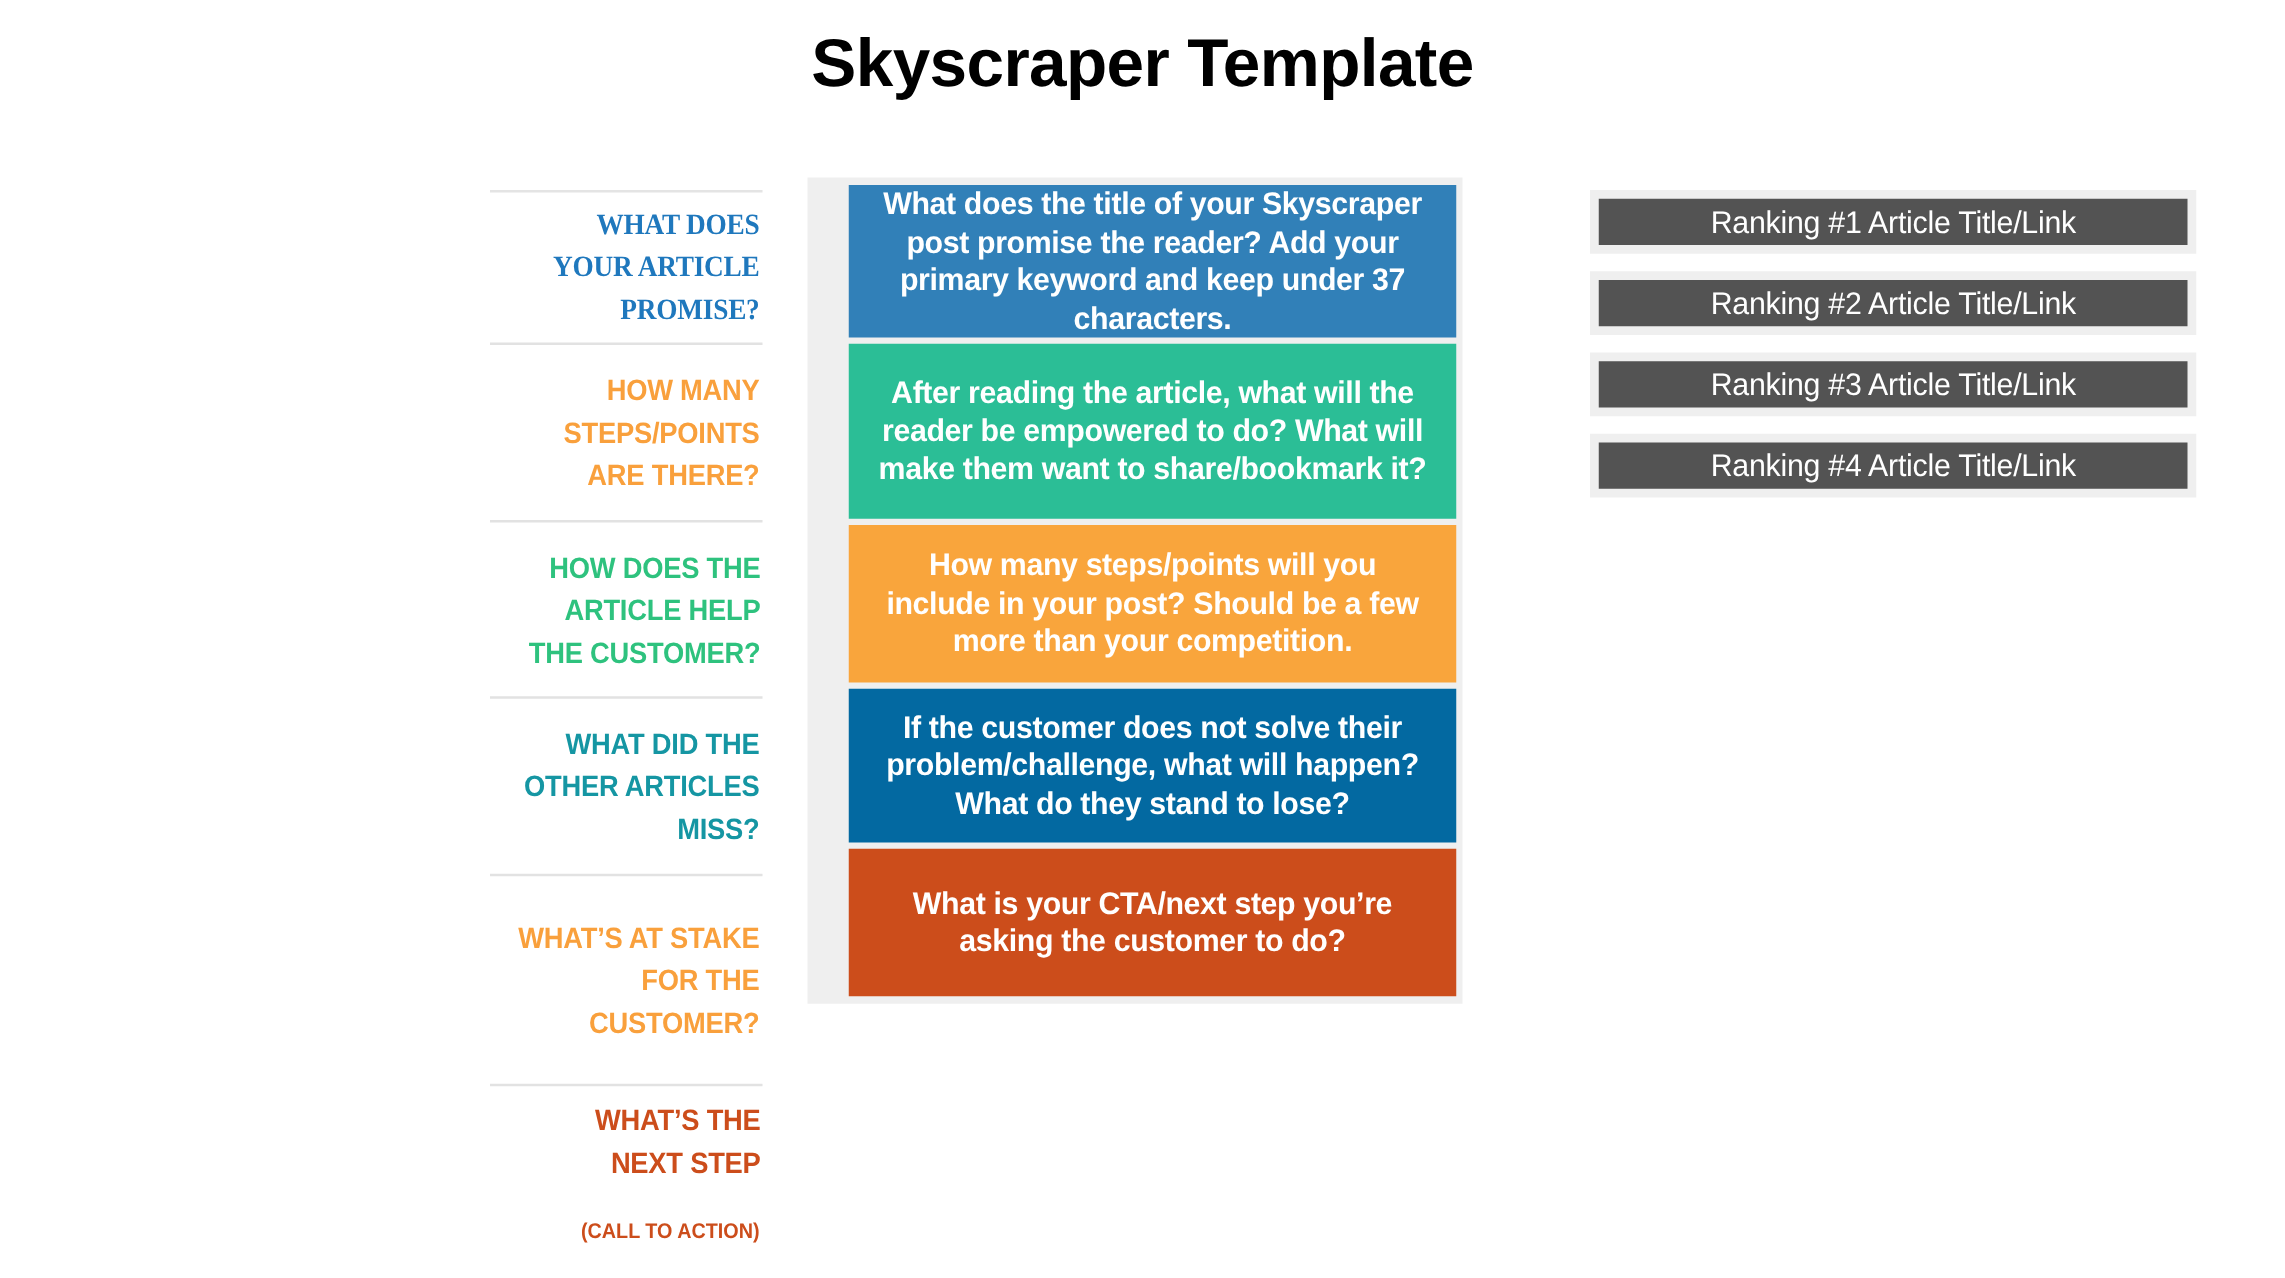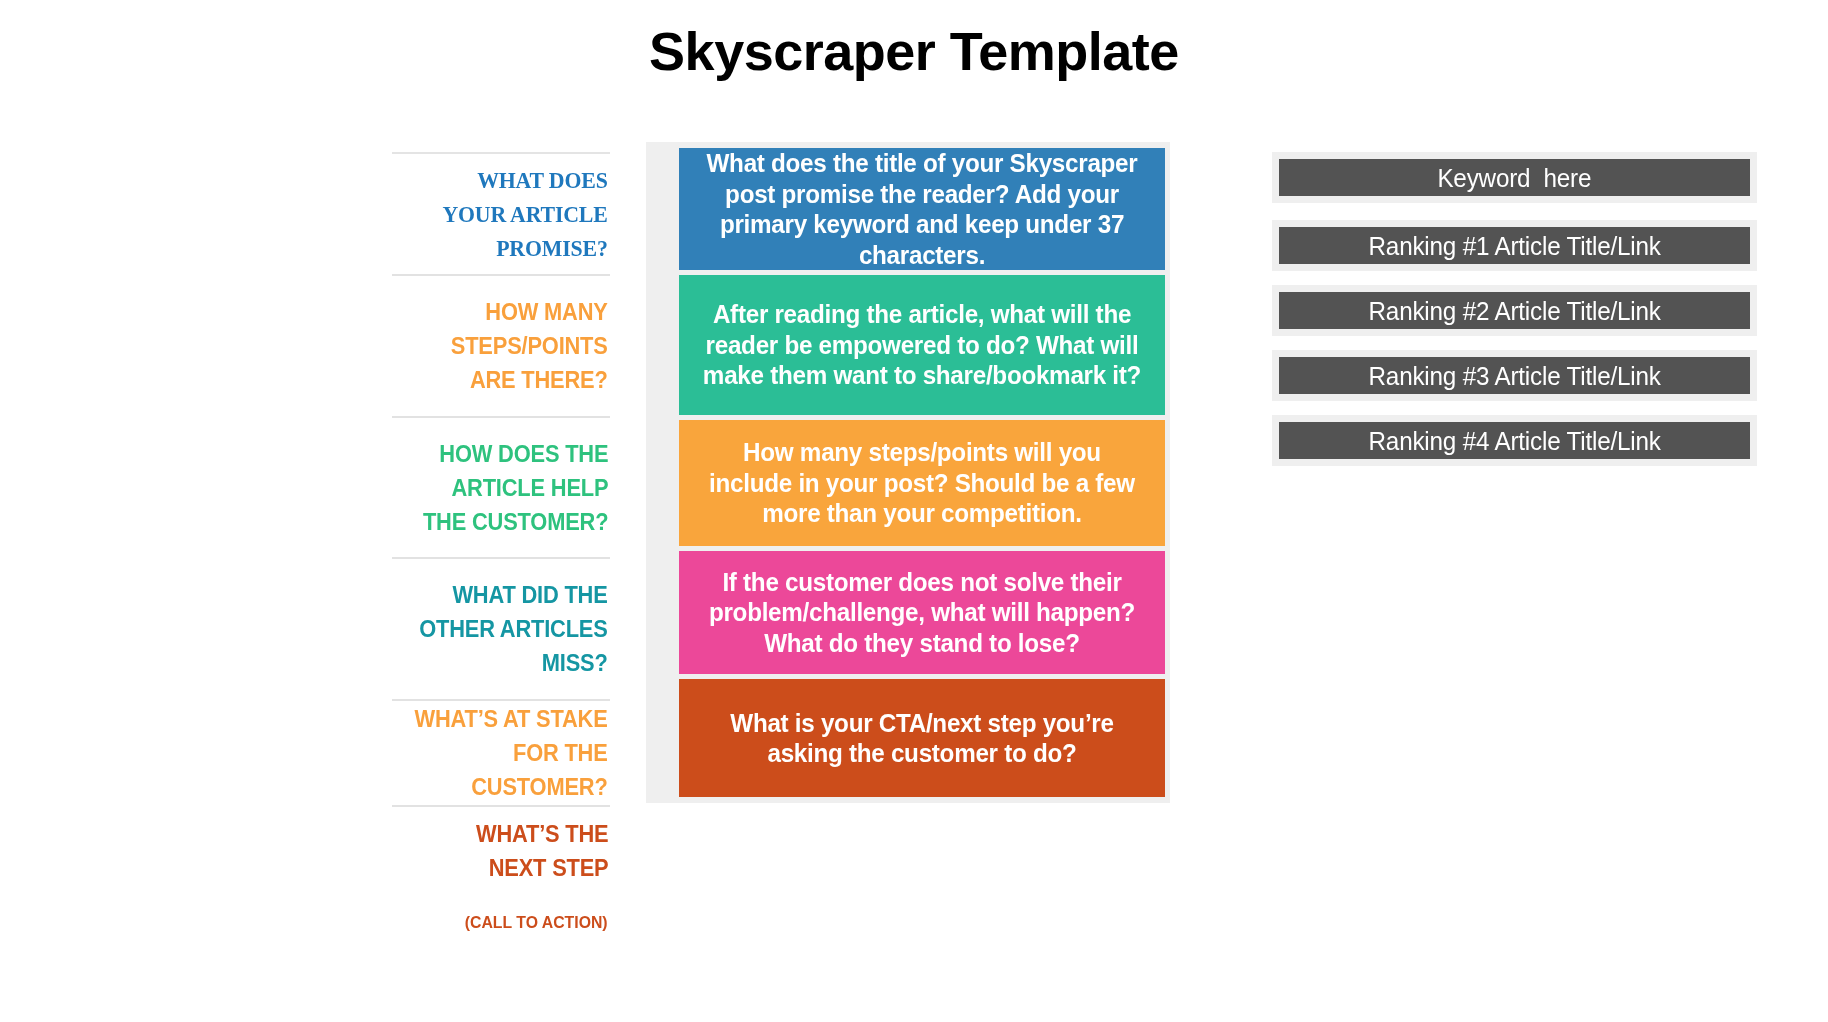--- a/index.html
+++ b/index.html
@@ -160,21 +160,21 @@
 ARTICLE HELP
 THE CUSTOMER?</div>
     </div>
 
     <div class="label-row" style="height:142px;">
       <div class="label-text" style="color:#1596a3;">WHAT DID THE
 OTHER ARTICLES
 MISS?</div>
     </div>
 
-    <div class="label-row" style="height:106px;">
+    <div class="label-row" style="height:168px;">
       <div class="label-text" style="color:#f9a03c;">WHAT’S AT STAKE
 FOR THE
 CUSTOMER?</div>
     </div>
 
     <div class="label-row" style="height:140px;gap:26px;">
       <div class="label-text" style="color:#cc4d1b;">WHAT’S THE
 NEXT STEP</div>
       <div class="label-sub" style="color:#cc4d1b;">(CALL TO ACTION)</div>
     </div>
@@ -189,37 +189,32 @@
 
     <div class="card" style="background:#2bbe96;height:140px;">
       <div class="card-text">After reading the article, what will the reader be empowered to do? What will make them want to share/bookmark it?</div>
     </div>
 
     <div class="card" style="background:#f9a53c;height:126px;">
       <div class="card-text">How many steps/points will you include in your post? Should be a few more than your competition.</div>
     </div>
 
 
-    <div class="card" style="background:#ec4899;height:123px;">
+    <div class="card" style="background:#0369a1;height:123px;">
       <div class="card-text">If the customer does not solve their problem/challenge, what will happen? What do they stand to lose?</div>
     </div>
 
     <div class="card" style="background:#cc4d1b;height:118px;">
       <div class="card-text">What is your CTA/next step you’re asking the customer to do?</div>
     </div>
 
   </div>
 
   <div class="rank-col">
 
-    <div class="rank-frame" style="margin-bottom:17px;">
-      <div class="rank-btn">
-        <span class="rank-label">Keyword  here</span>
-      </div>
-    </div>
 
     <div class="rank-frame">
       <div class="rank-btn">
         <span class="rank-label">Ranking #1 Article Title/Link</span>
       </div>
     </div>
 
     <div class="rank-frame">
       <div class="rank-btn">
         <span class="rank-label">Ranking #2 Article Title/Link</span>

